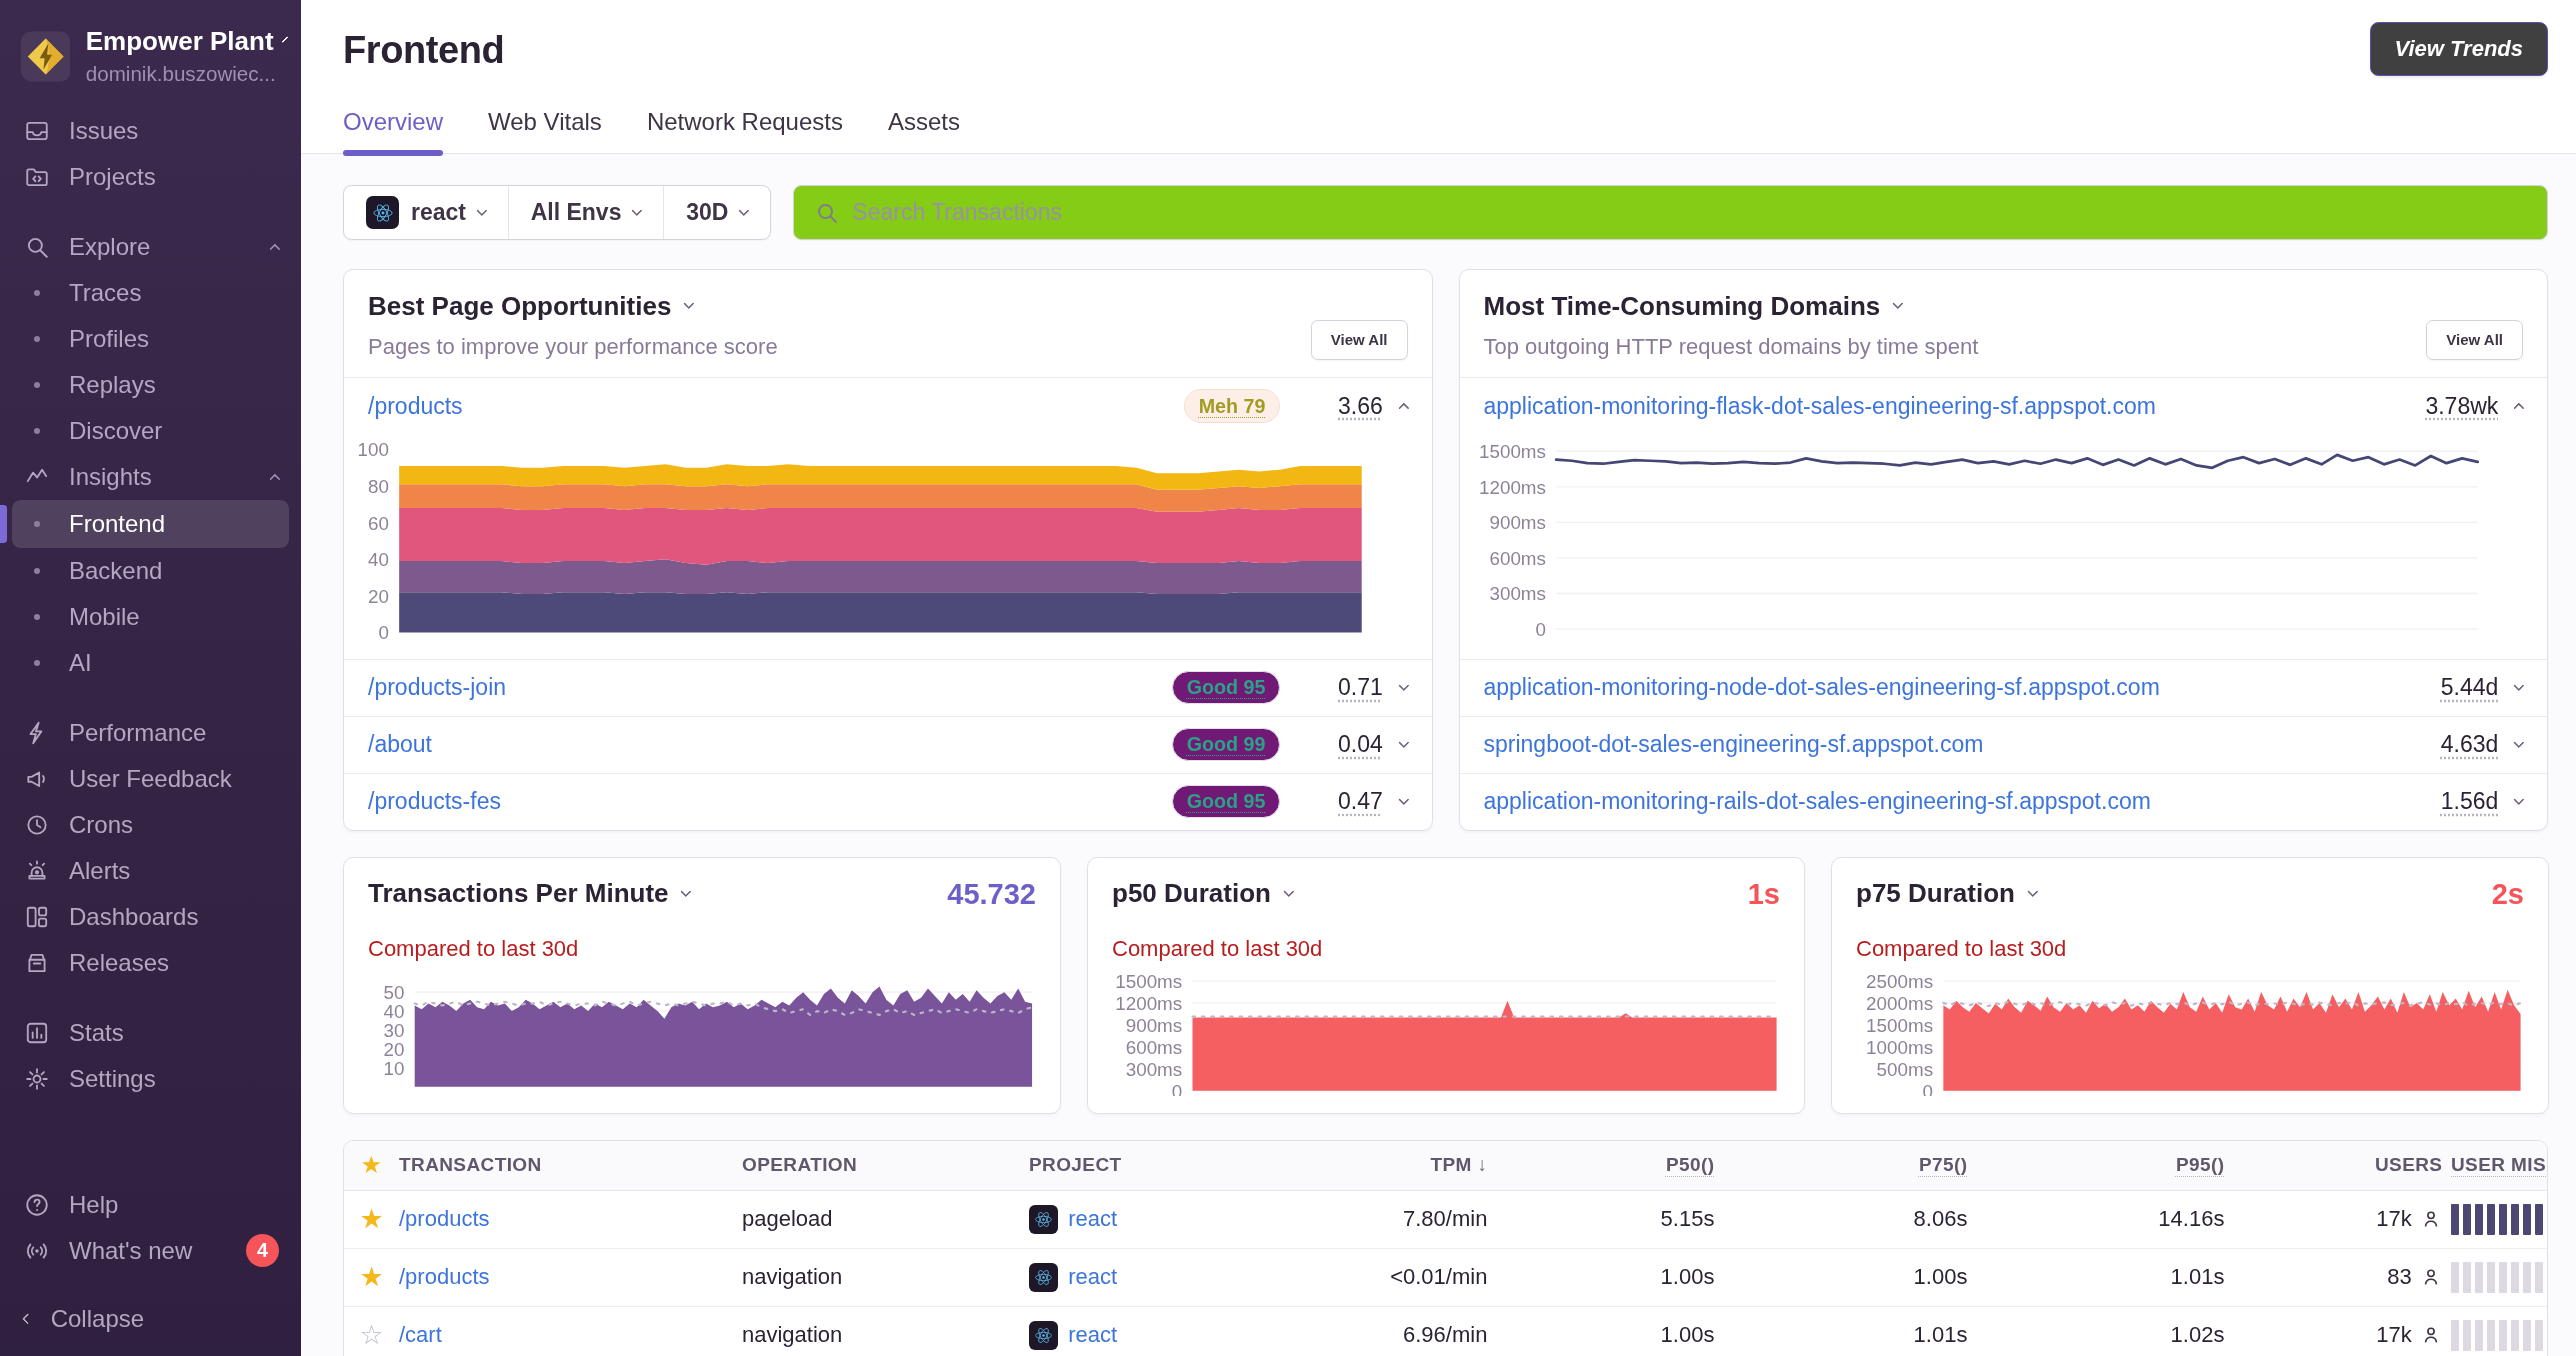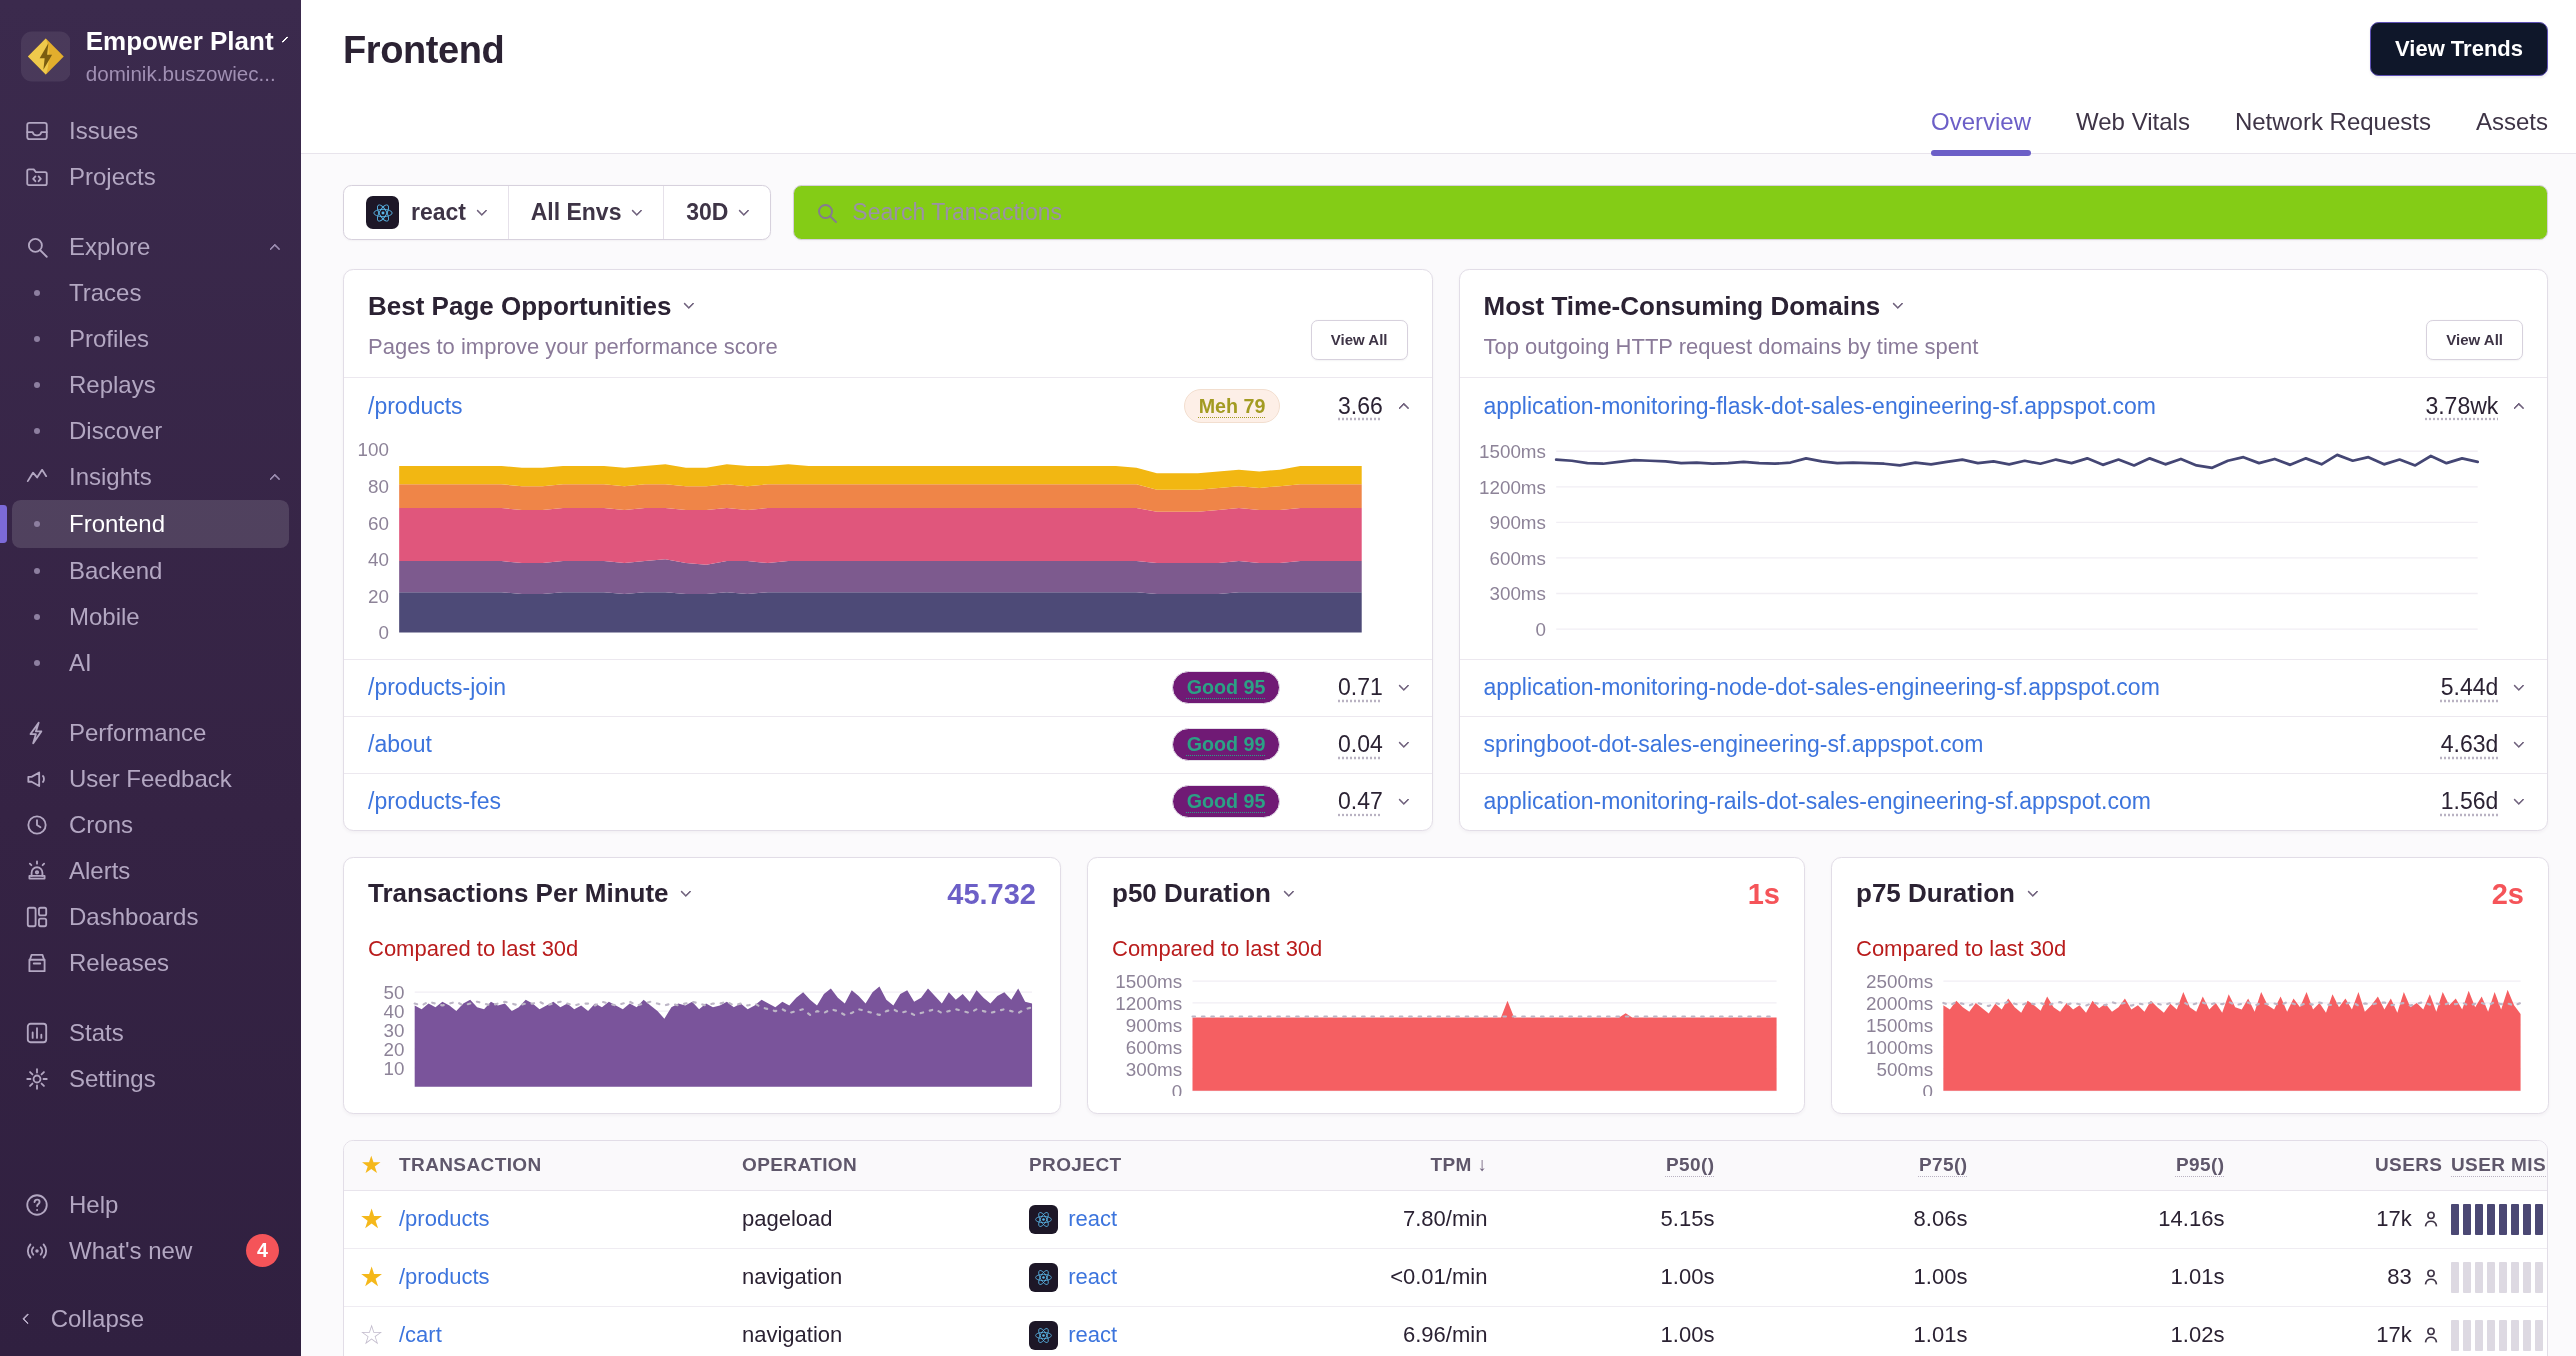--- a/index.html
+++ b/index.html
@@ -29,22 +29,22 @@
 
   .chev { display:inline-block; width:9.4px; height:9.4px; border-right:2.6px solid currentColor; border-bottom:2.6px solid currentColor; transform:rotate(45deg) translate(-1.7px,-1.7px); border-radius:0.9px; }
   .chev.up { transform:rotate(225deg) translate(-1.7px,-1.7px); }
   .chev.left { transform:rotate(135deg); }
   .chev.sm { width:7.7px; height:7.7px; border-width:2.1px; }
 
   
   main { flex:1; display:flex; flex-direction:column; background:#fff; min-width:0; }
   .top { position:relative; padding:29px 28px 0 42px; }
   h1 { font-size:38px; letter-spacing:-0.4px; color:#2B2233; font-weight:bold; }
-  .view-trends { position:absolute; right:28px; top:22px; background:#0f172a; color:#fff; border:0.9px solid #5d50b5; border-radius:8.6px; font-size:22px; font-weight:bold; padding:13px 24px; cursor:pointer; font-family:inherit; box-shadow:0 1.7px 2.6px rgba(43,34,51,0.08); }
-  .tabs { display:flex; gap:45px; padding:36px 28px 0 42px; border-bottom:0.9px solid #e8e4ec;justify-content:flex-end; }
+  .view-trends { position:absolute; right:28px; top:22px; background:#404040; color:#fff; border:0.9px solid #5d50b5; border-radius:8.6px; font-size:22px; font-weight:bold; padding:13px 24px; cursor:pointer; font-family:inherit; box-shadow:0 1.7px 2.6px rgba(43,34,51,0.08);font-style:italic; }
+  .tabs { display:flex; gap:45px; padding:36px 28px 0 42px; border-bottom:0.9px solid #e8e4ec; }
   .tab { font-size:24px; color:#3E3446; padding-bottom:17px; position:relative; cursor:pointer; }
   .tab.active { color:#6C5FC7; }
   .tab.active::after { content:""; position:absolute; left:0; right:0; bottom:-2.6px; height:6px; border-radius:3.4px; background:#6C5FC7; }
 
   .content { flex:1; background:#fbfafc; padding:31px 28px 0 42px; overflow:hidden; }
 
   
   .filter-row { display:flex; gap:22px; }
   .seg { display:inline-flex; align-items:center; background:#fff; border:0.9px solid #d7d1dd; border-radius:8.6px; height:55px; box-shadow:0 0.9px 1.7px rgba(43,34,51,0.04); }
   .seg-item { display:flex; align-items:center; gap:12px; padding:0 22px; font-size:23px; font-weight:bold; color:#3E3446; height:100%; cursor:pointer; }

